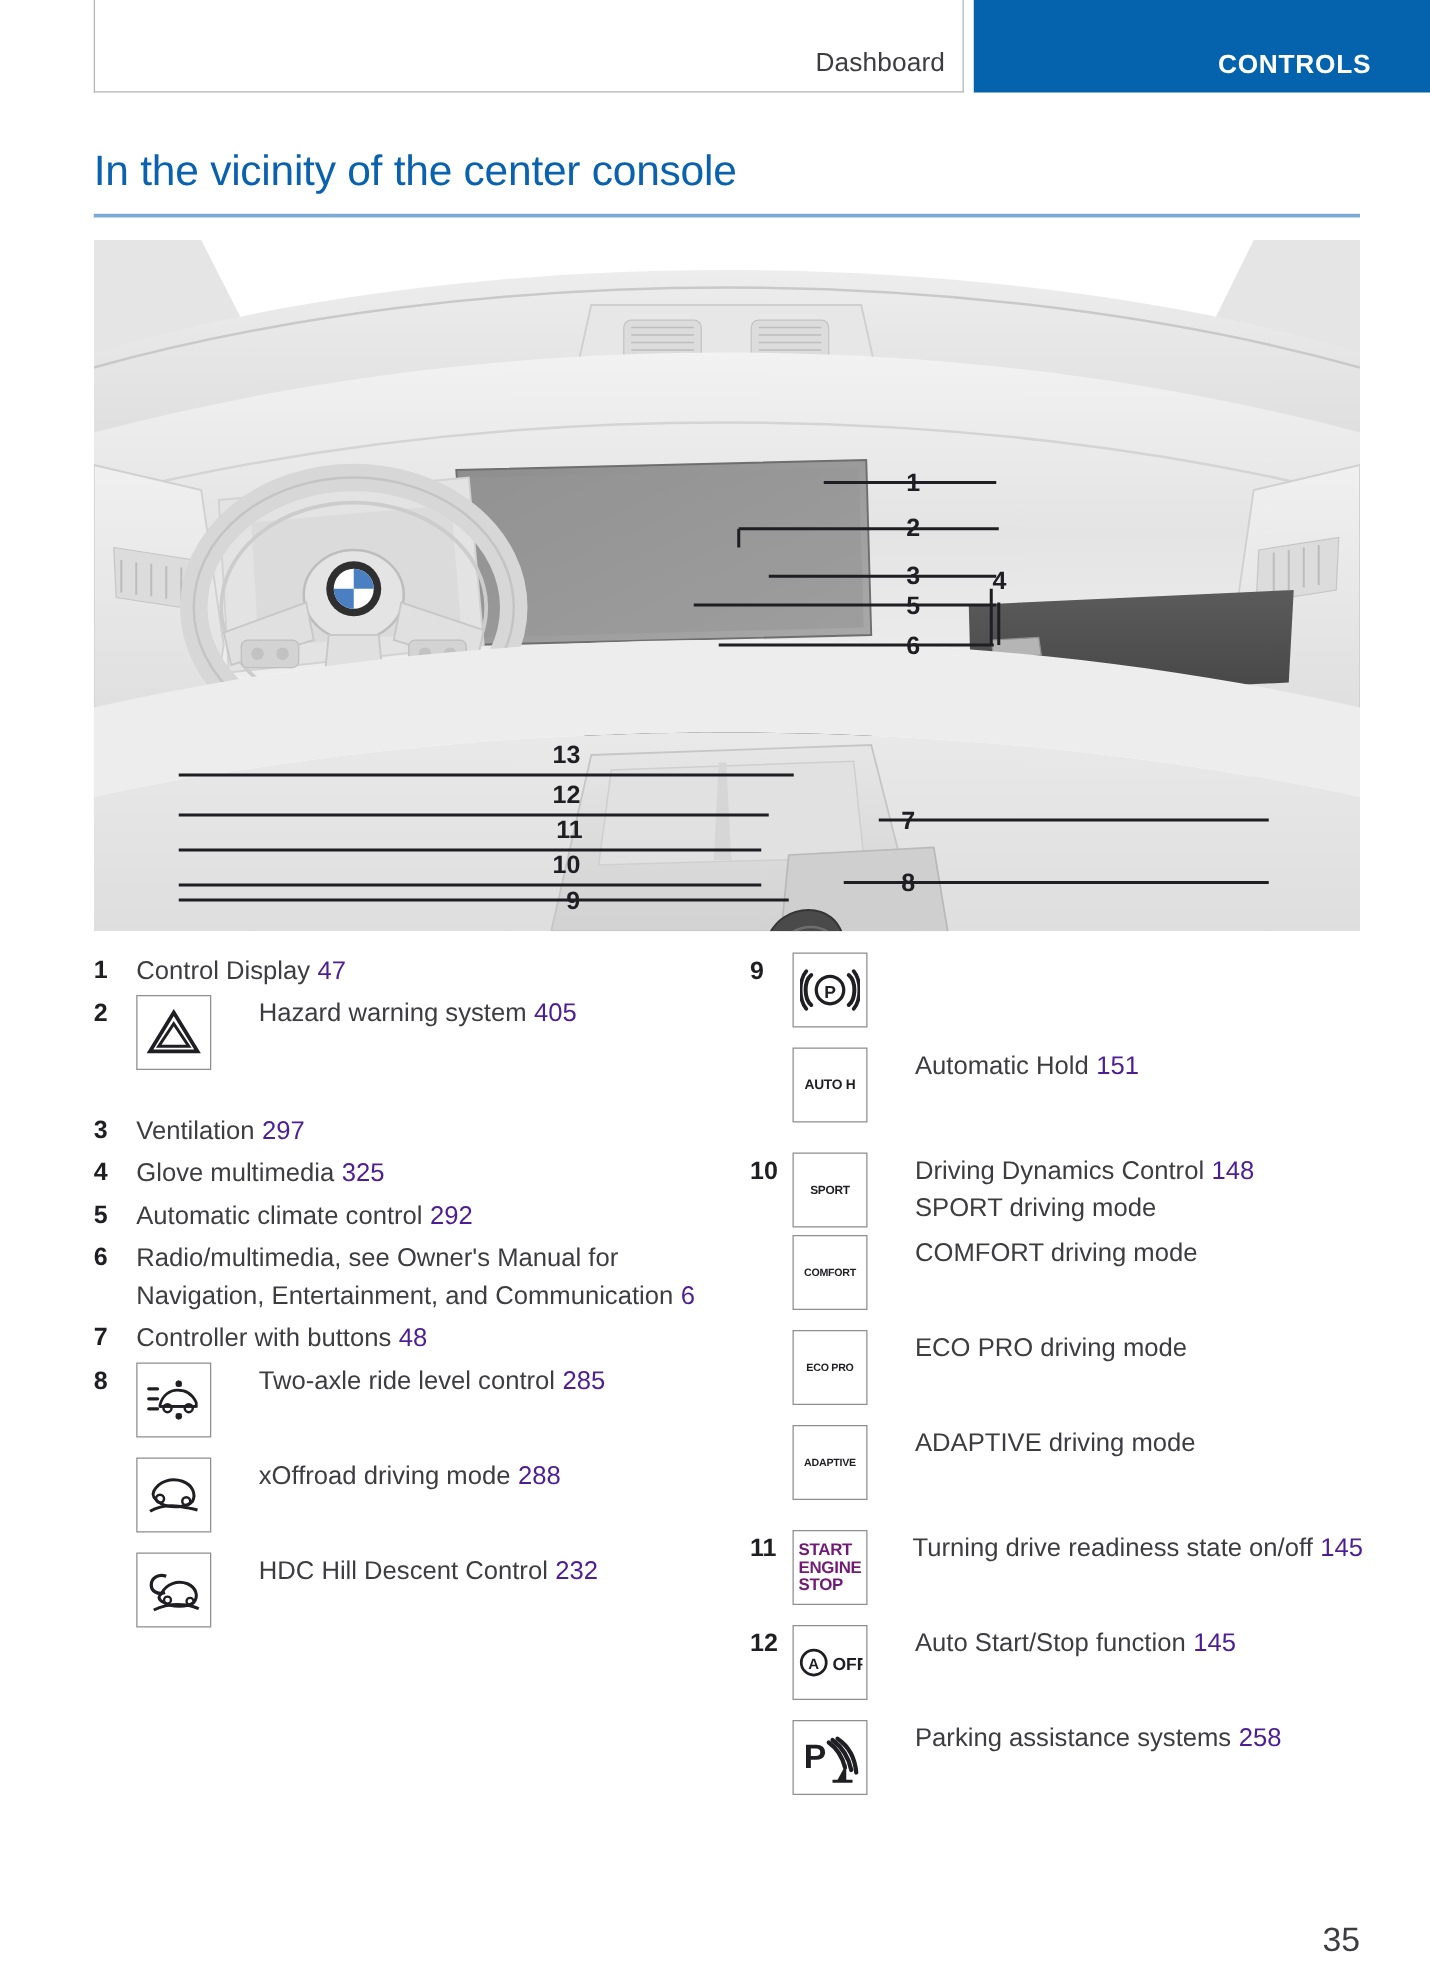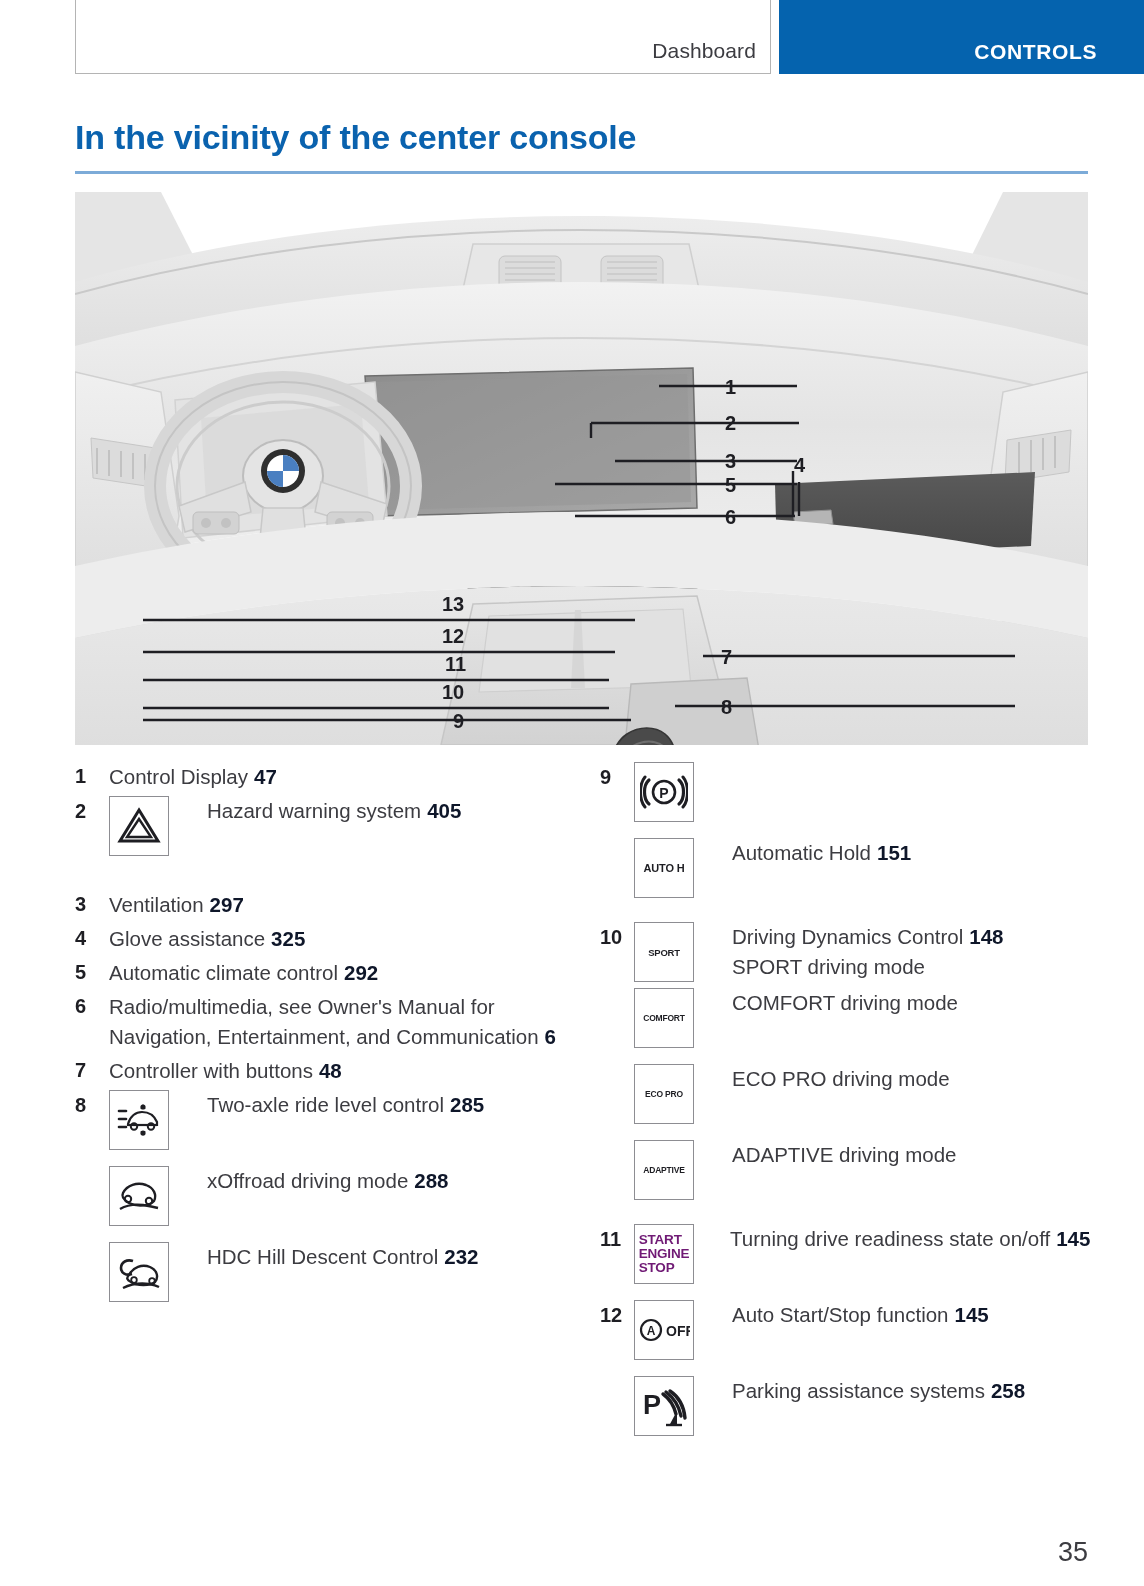--- a/index.html
+++ b/index.html
@@ -57,21 +57,21 @@
     color: #ffffff;
     letter-spacing: .6px;
   }
 
   
   #page-title {
     position: absolute;
     left: 75px;
     top: 118px;
     font-size: 34px;
-    font-weight: bold;
+    font-weight: normal;
     color: #0a62ae;
     letter-spacing: -0.2px;
     white-space: nowrap;
   }
   #title-rule {
     position: absolute;
     left: 75px;
     top: 171px;
     width: 1013px;
     height: 3px;
@@ -128,23 +128,22 @@
     color: #1e1e23;
     line-height: 28px;
   }
   .txtcol {
     flex: 1 1 auto;
     font-size: 20.5px;
     line-height: 30px;
     color: #3c3c41;
   }
   .ref {
-    color: #0f172a;
+    color: #4c1d95;
     margin-left: 6px;
-    font-weight: bold;
   }
   .plain-row { margin-bottom: 4px; }
 
   
   .iconrow {
     display: flex;
     align-items: flex-start;
     margin-bottom: 6px;
   }
   .iconrow .idx { line-height: 30px; }
@@ -493,21 +492,21 @@
       <div class="txtcol">
         <span>Ventilation</span><span class="ref">297</span>
       </div>
     </div>
   </div>
 
   <div class="entry">
     <div class="row plain-row">
       <div class="idx">4</div>
       <div class="txtcol">
-        <span>Glove assistance</span><span class="ref">325</span>
+        <span>Glove multimedia</span><span class="ref">325</span>
       </div>
     </div>
   </div>
 
   <div class="entry">
     <div class="row plain-row">
       <div class="idx">5</div>
       <div class="txtcol">
         <span>Automatic climate control</span><span class="ref">292</span>
       </div>

